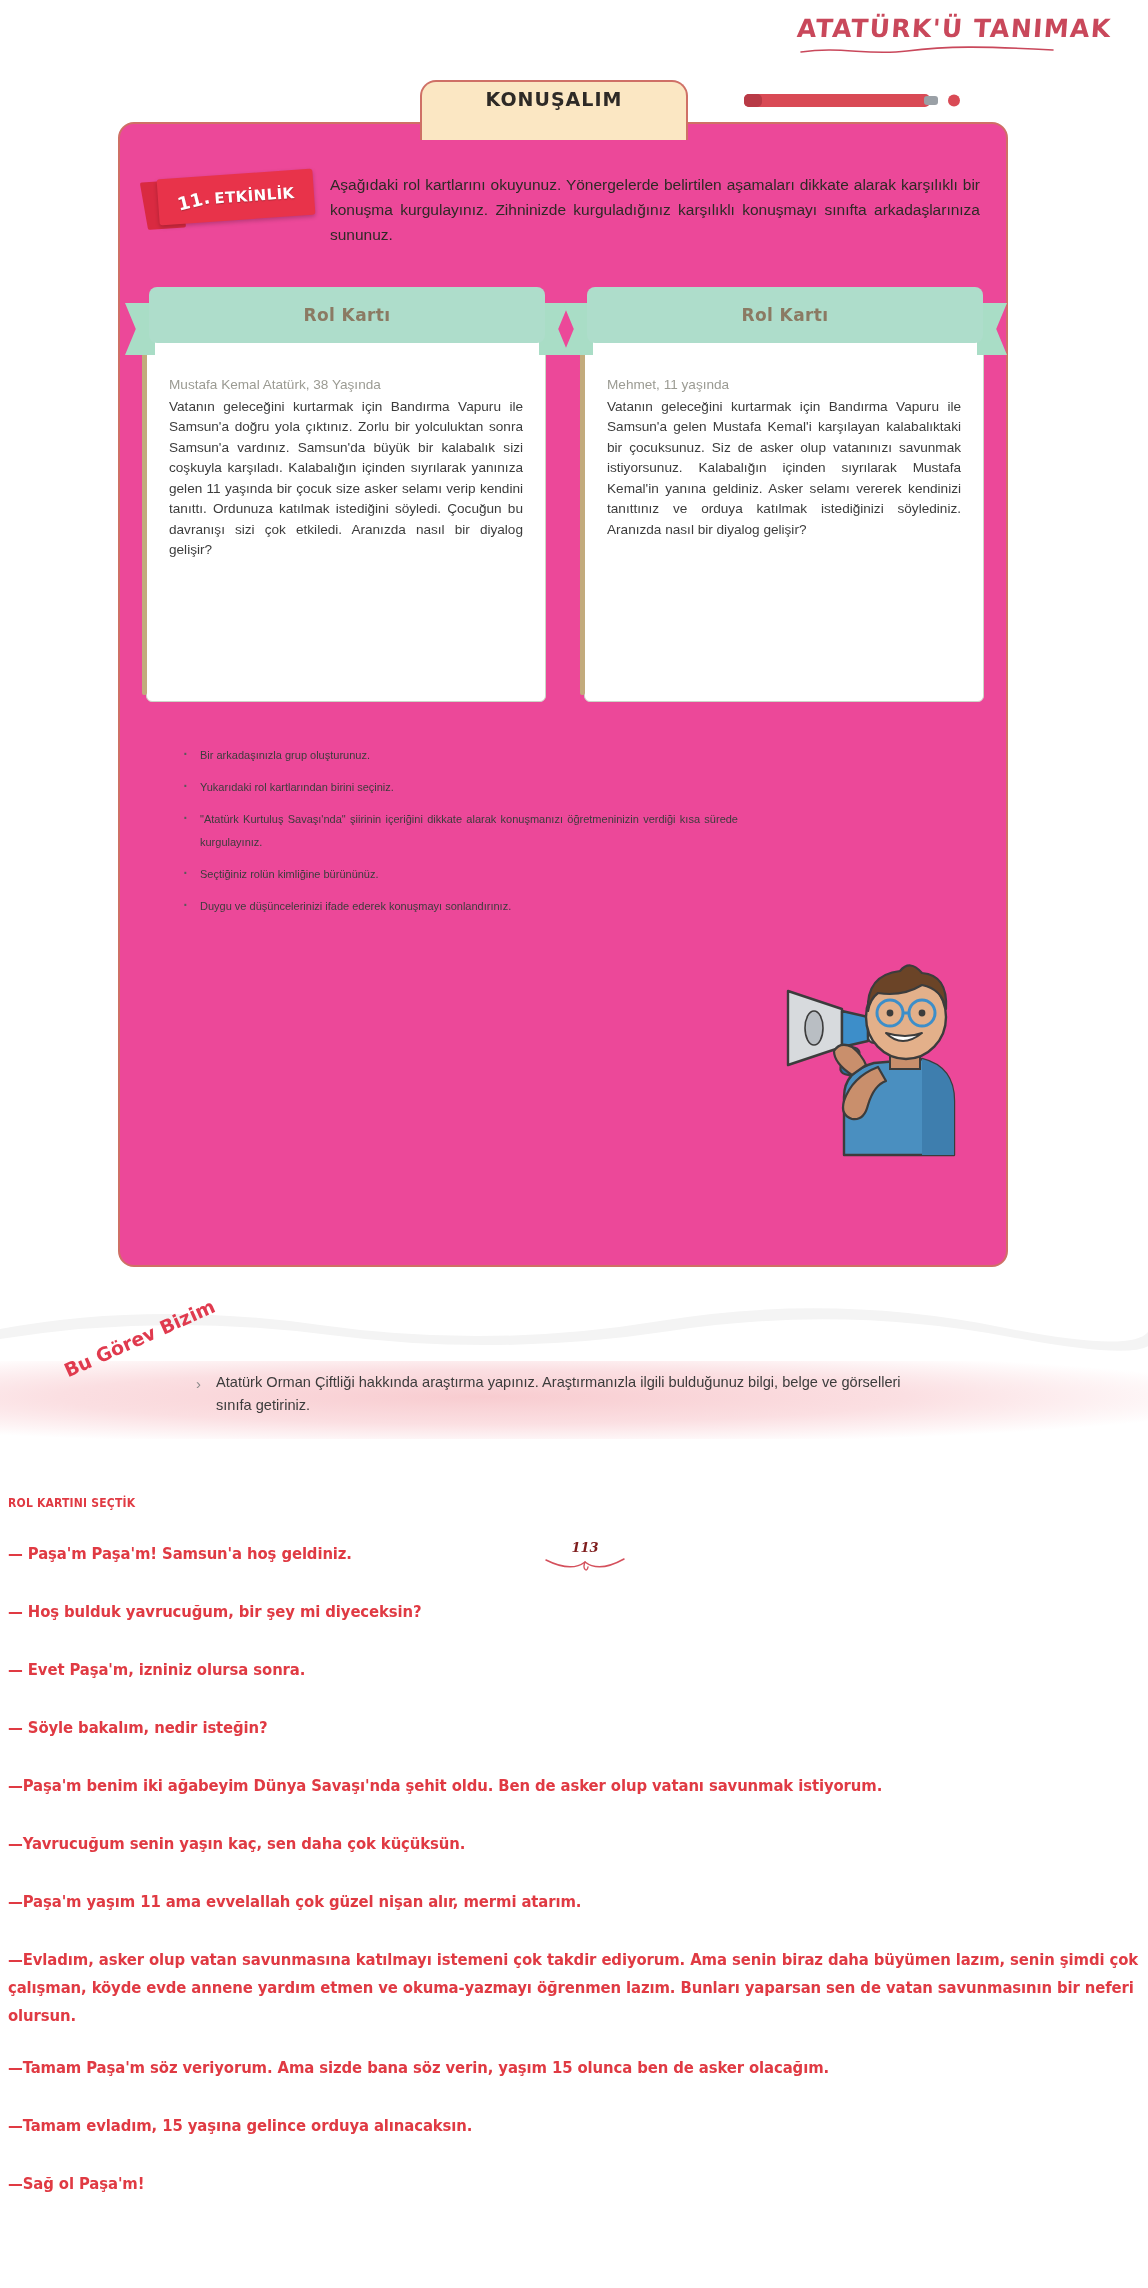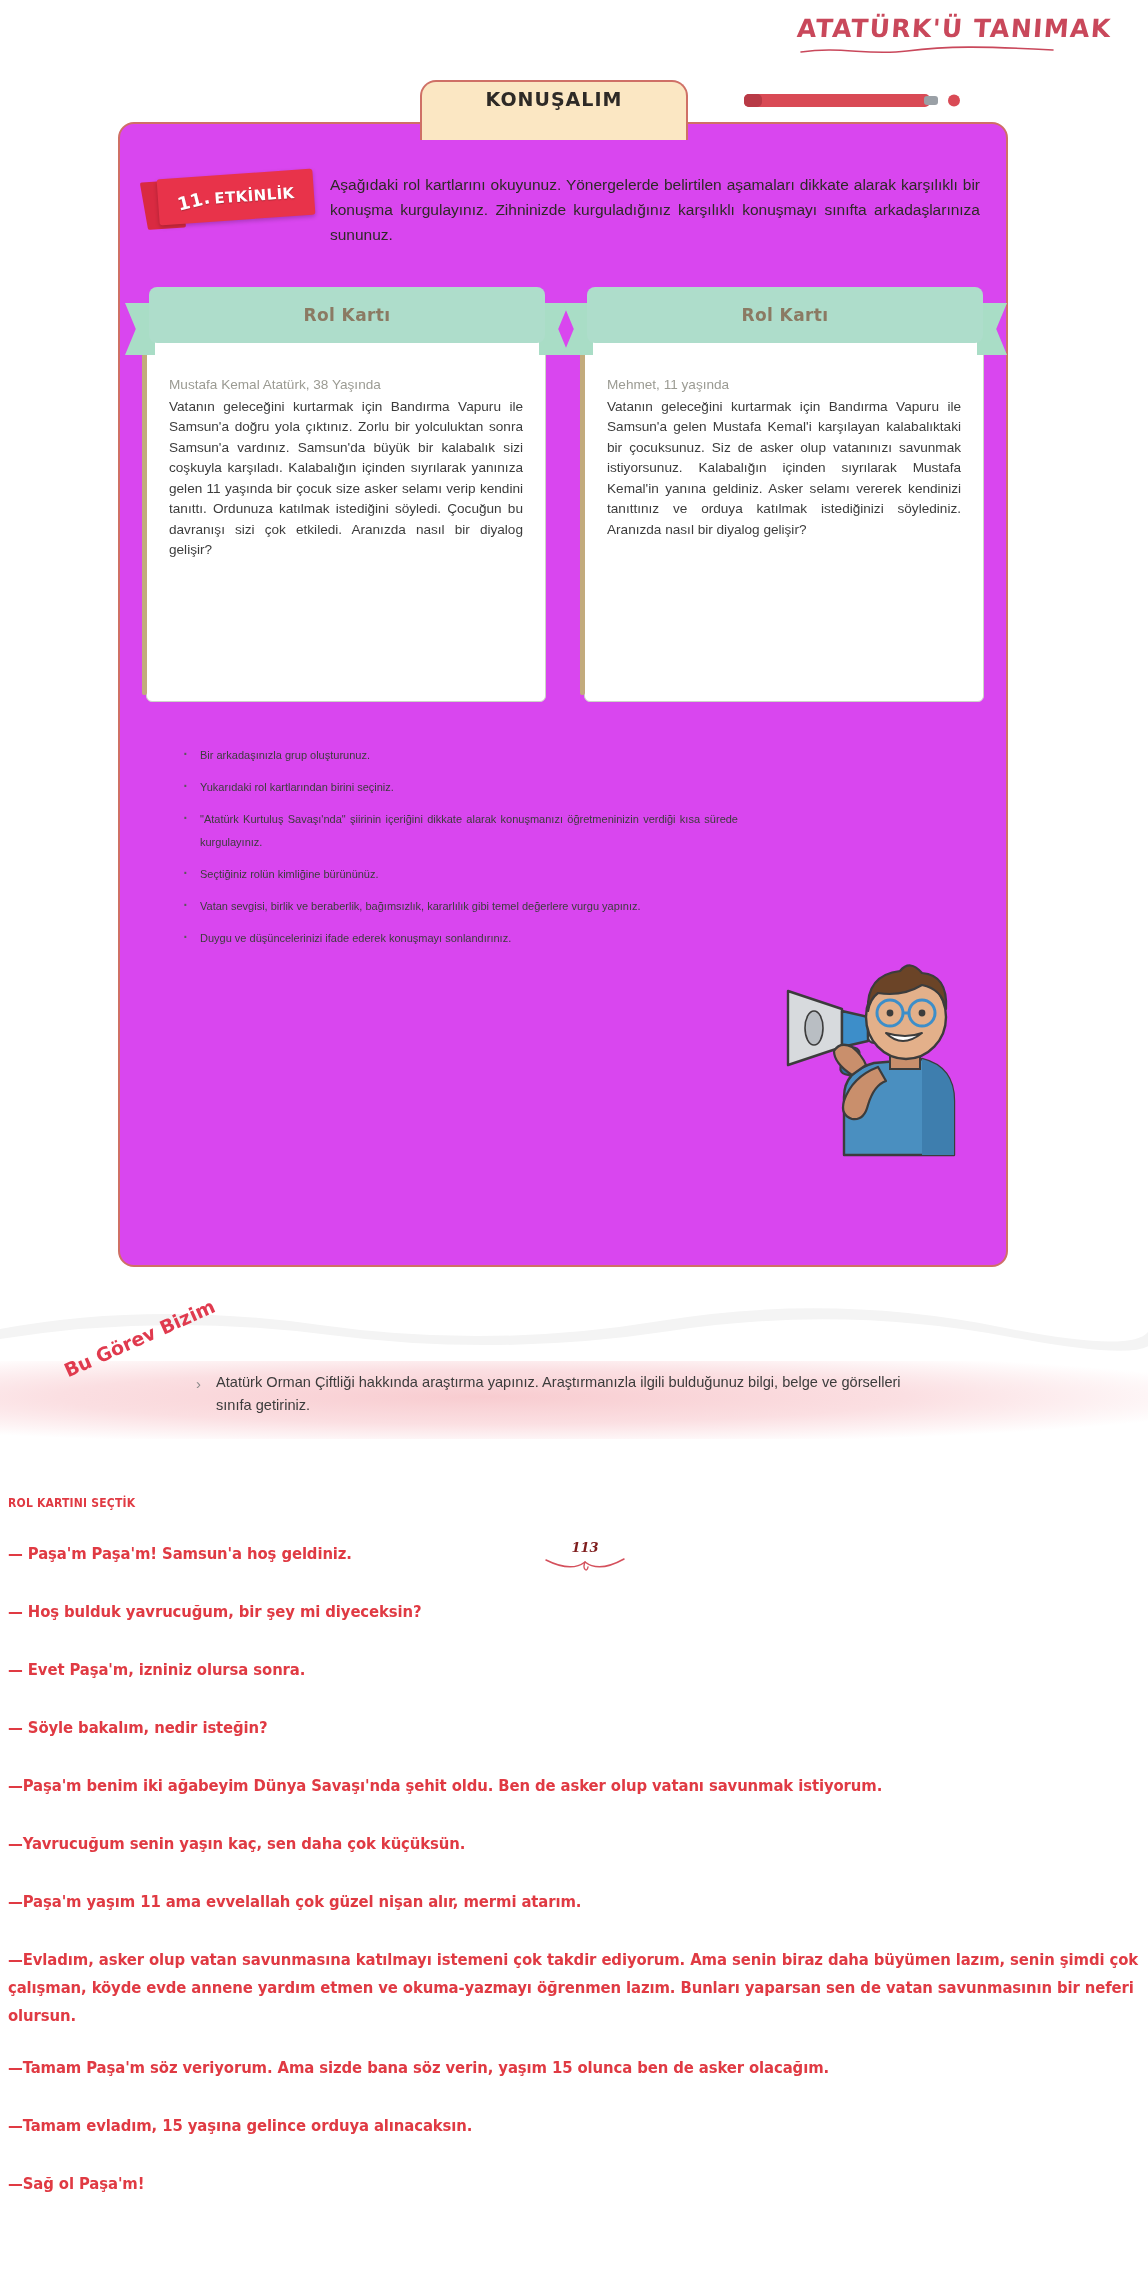--- a/index.html
+++ b/index.html
@@ -23,21 +23,21 @@
     letter-spacing: 1.4px;
     color: #c9485b;
     transform: skewX(-4deg);
   }
   .chapter-underline { display:block; margin-top:2px; }
 
   
   .activity-box {
     position: absolute; left: 118px; top: 122px;
     width: 890px; height: 1145px;
-    background: #d946ef;
+    background: #ec4899;
     border: 2.5px solid #cf7066;
     border-radius: 16px;
   }
   .folder-tab {
     position: absolute; left: 300px; top: -44px;
     width: 268px; height: 60px;
     background: #fbe7c3;
     border: 2.5px solid #cf7066;
     border-bottom: none;
     border-radius: 16px 16px 0 0;
@@ -287,21 +287,20 @@
           <span>Vatanın geleceğini kurtarmak için Bandırma Vapuru ile Samsun'a gelen Mustafa Kemal'i karşılayan kalabalıktaki bir çocuksunuz. Siz de asker olup vatanınızı savunmak istiyorsunuz. Kalabalığın içinden sıyrılarak Mustafa Kemal'in yanına geldiniz. Asker selamı vererek kendinizi tanıttınız ve orduya katılmak istediğinizi söylediniz. Aranızda nasıl bir diyalog gelişir?</span>
         </div>
       </div>
     </div>
 
     <div class="steps">
       <div class="step">Bir arkadaşınızla grup oluşturunuz.</div>
       <div class="step">Yukarıdaki rol kartlarından birini seçiniz.</div>
       <div class="step">"Atatürk Kurtuluş Savaşı'nda" şiirinin içeriğini dikkate alarak konuşmanızı öğretmeninizin verdiği kısa sürede kurgulayınız.</div>
       <div class="step">Seçtiğiniz rolün kimliğine bürününüz.</div>
-      <div class="step">Vatan sevgisi, birlik ve beraberlik, bağımsızlık, kararlılık gibi temel değerlere vurgu yapınız.</div>
       <div class="step">Duygu ve düşüncelerinizi ifade ederek konuşmayı sonlandırınız.</div>
     </div>
   </div>
 
   <svg class="boy" viewBox="0 0 220 230">
 
     <g>
       <path d="M6 36 L60 54 L60 92 L6 110 Z" fill="#d7dadd" stroke="#3c3c3c" stroke-width="2.4" stroke-linejoin="round"></path>
       <ellipse cx="32" cy="73" rx="9" ry="17" fill="#b9bec3" stroke="#3c3c3c" stroke-width="1.6"></ellipse>
       <path d="M60 56 L86 62 L86 86 L60 92 Z" fill="#3d8ec9" stroke="#3c3c3c" stroke-width="2.4" stroke-linejoin="round"></path>

